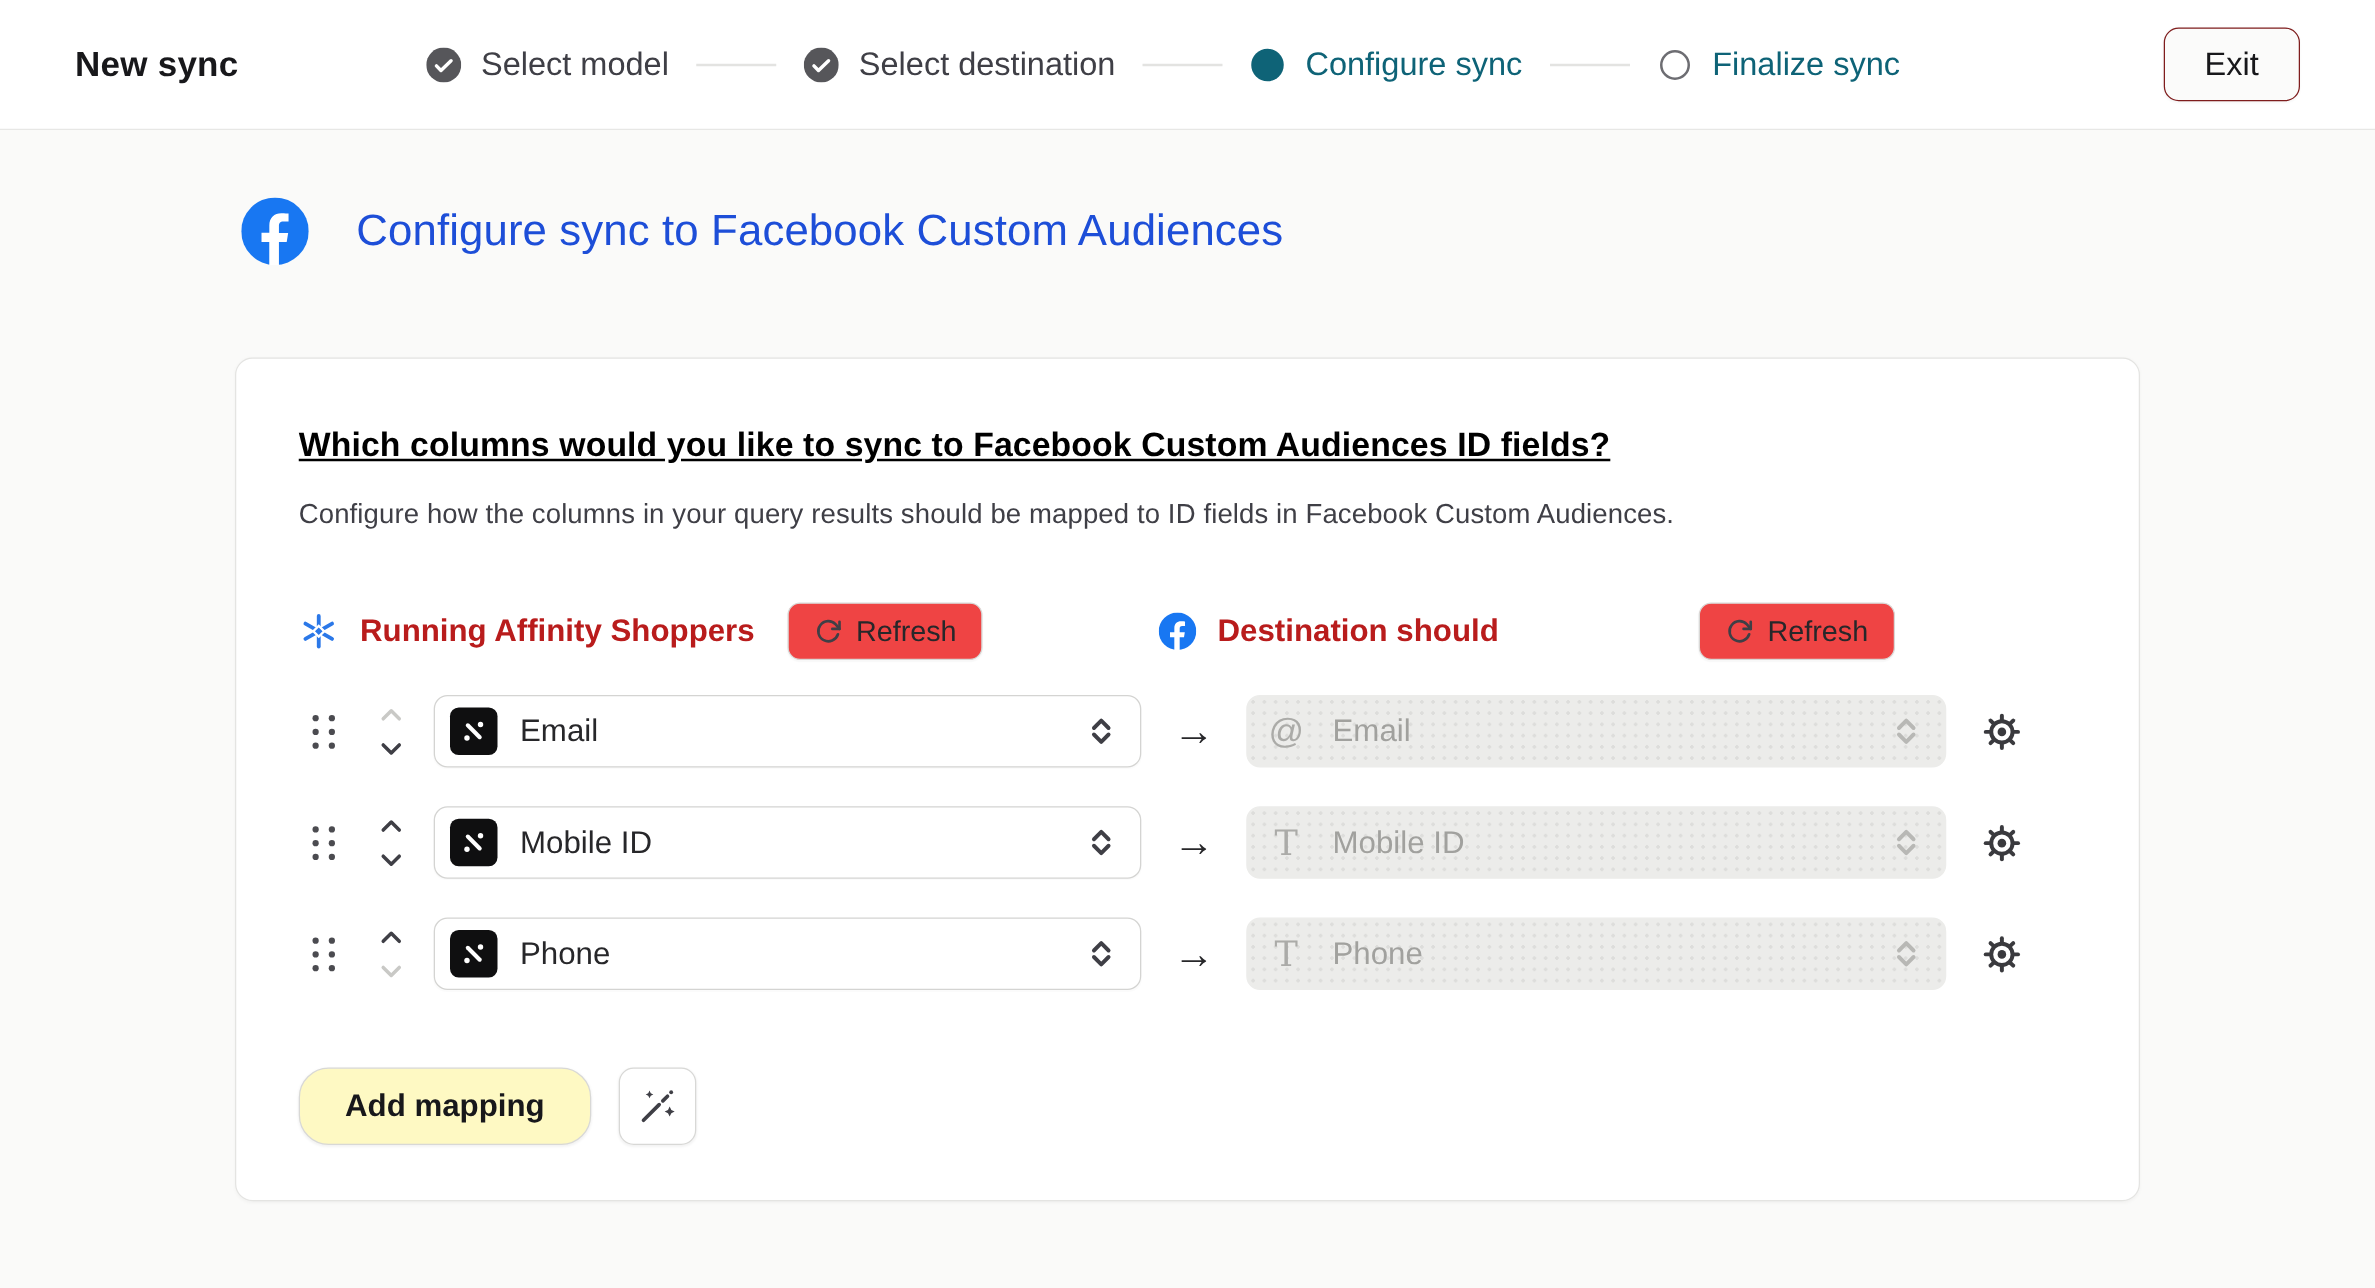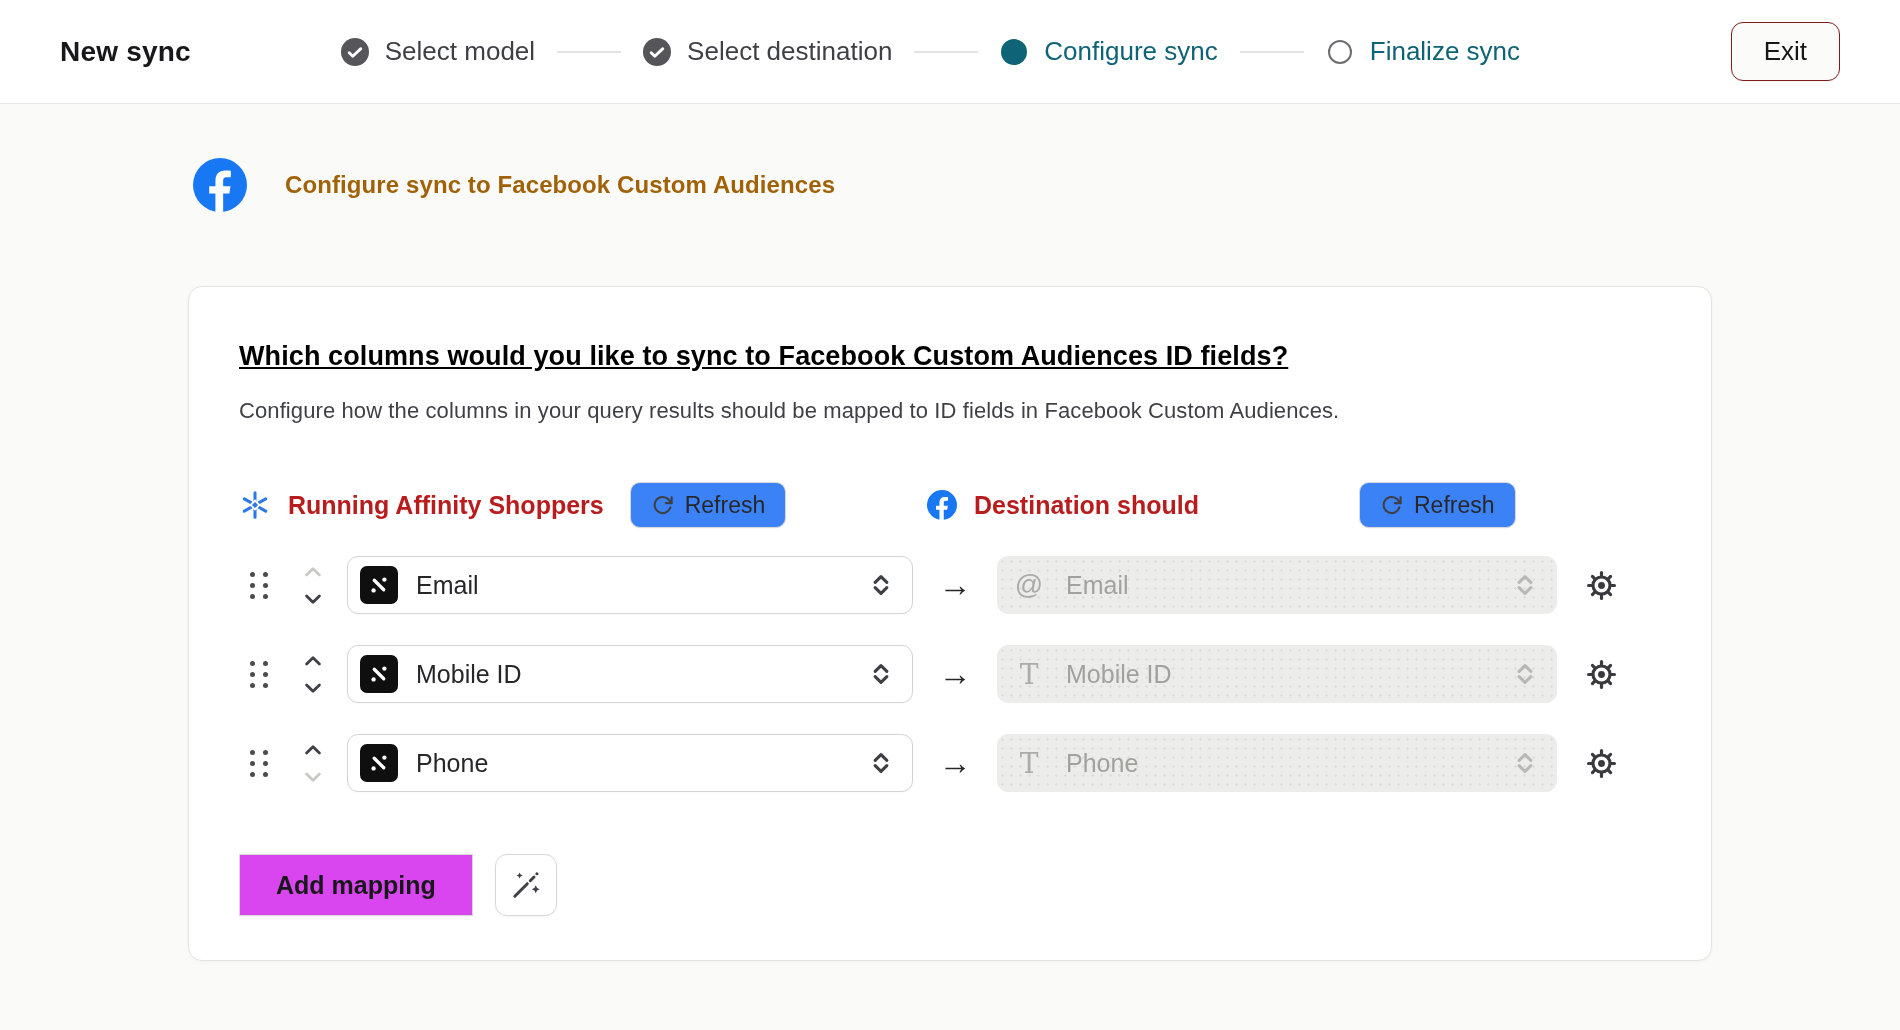--- a/index.html
+++ b/index.html
@@ -26,21 +26,21 @@
   .connector { width:64px; height:2px; background:#e3e3e1; margin:0 22px; flex:0 0 auto; }
   .exit-btn {
     margin-left:auto; font-family:inherit; font-size:26px; font-weight:500; color:#18181b;
     background:#fbfbfa; border:1px solid #7f1d1d; border-radius:12px;
     padding:13px 32px; cursor:pointer; box-shadow:0 1px 2px rgba(0,0,0,.04);
   }
 
   
   main { padding:54px 188px 0 188px; }
   .page-head { display:flex; align-items:center; gap:38px; margin-bottom:74px; padding-left:5px; }
-  .page-head h1 { font-size:24px; font-weight:700; color:#a16207; letter-spacing:.1px; }
+  .page-head h1 { font-size:35px; font-weight:400; color:#1d4ed8; letter-spacing:.1px; }
   .fb-logo { width:54px; height:54px; display:block; flex:0 0 auto; }
   .fb-logo-sm { width:30px; height:30px; display:block; flex:0 0 auto; }
 
   
   .card {
     background:#ffffff; border:1px solid #e4e4e2; border-radius:14px;
     box-shadow:0 1px 3px rgba(0,0,0,.04);
     padding:54px 50px 44px 50px; width:1524px;
   }
   .card-heading { font-size:27px; font-weight:700; color:#000000; letter-spacing:.1px;text-decoration:underline; }
@@ -52,21 +52,21 @@
     column-gap:14px; align-items:center;
   }
   .headers-row { margin-top:58px; }
   .col-header { display:flex; align-items:center; }
   .col-header .hdr-label { font-size:25px; font-weight:600; color:#b91c1c; margin-left:17px; white-space:nowrap; }
   .src-hdr { grid-column:1 / 4; }
   .dest-hdr { grid-column:4 / 7; }
   .refresh-btn {
     display:inline-flex; align-items:center; gap:11px; margin-left:26px;
     font-family:inherit; font-size:23px; font-weight:500; color:#27272a;
-    background:#3b82f6; border:1.5px solid #d8d8d6; border-radius:10px;
+    background:#ef4444; border:1.5px solid #d8d8d6; border-radius:10px;
     height:46px; padding:0 20px; cursor:pointer; box-shadow:0 1px 1px rgba(0,0,0,.03);
   }
   .dest-hdr .refresh-btn { margin-left:160px; }
 
   .map-row { margin-top:31px; }
   .map-row.first { margin-top:28px; }
 
   .drag-handle { display:grid; grid-template-columns:5px 5px; grid-auto-rows:5px; gap:6px 8px;
     width:18px; margin:0 auto; cursor:grab; }
   .drag-handle i { width:5px; height:5px; border-radius:50%; background:#4b4b50; }
@@ -97,21 +97,21 @@
   .select.disabled .caret svg { stroke:#b8b8b5; }
   .dest-type { width:38px; text-align:center; font-size:28px; color:#ababa8; flex:0 0 auto; }
   .dest-type.serif { font-family:"DejaVu Serif","Liberation Serif",serif; }
 
   .arrow-cell { text-align:center; font-size:33px; color:#27272a; }
   .gear-btn { background:none; border:none; padding:0; cursor:pointer; line-height:0; margin:0 auto; display:block; }
 
   .actions { display:flex; align-items:center; gap:22px; margin-top:62px; }
   .add-mapping-btn {
     font-family:inherit; font-size:25px; font-weight:600; color:#18181b;
-    background:#d946ef; border:1.5px solid #d8d8d6; border-radius:0;
+    background:#fef9c3; border:1.5px solid #d8d8d6; border-radius:24px;
     height:62px; padding:0 36px; cursor:pointer; box-shadow:0 1px 2px rgba(0,0,0,.05);
   }
   .wand-btn {
     width:62px; height:62px; background:#fff; border:1.5px solid #d8d8d6; border-radius:12px;
     display:flex; align-items:center; justify-content:center; cursor:pointer;
     box-shadow:0 1px 2px rgba(0,0,0,.05);
   }
 </style>
 </head>
 <body>

